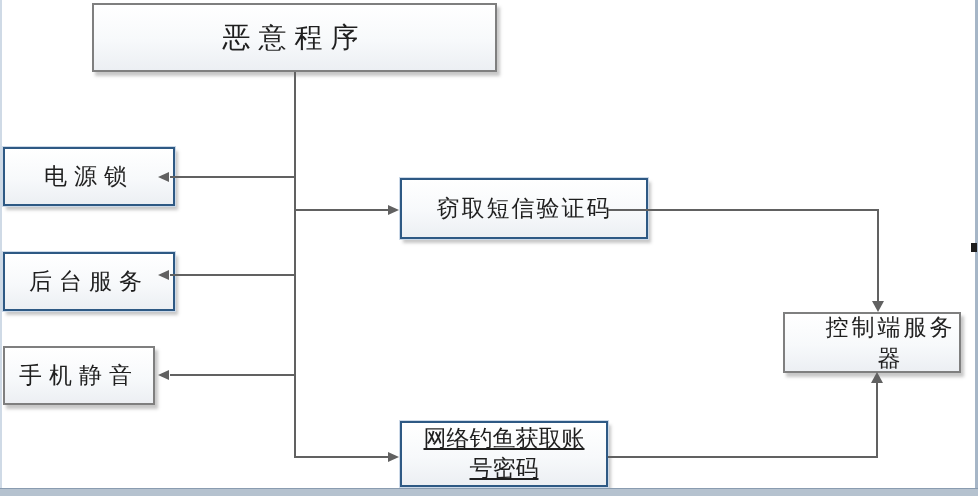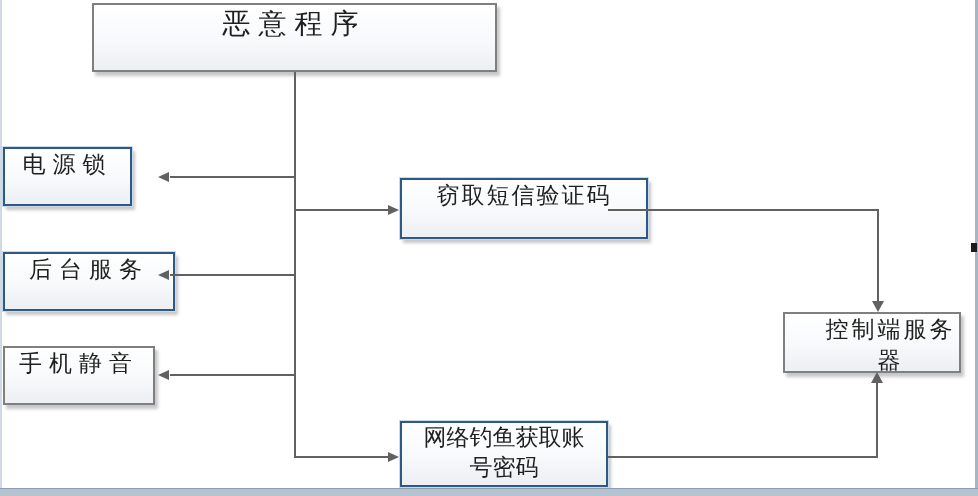--- a/index.html
+++ b/index.html
@@ -2,35 +2,35 @@
 <html><head>
 <meta charset="utf-8">
 <style>
   html,body { margin:0; padding:0; background:#ffffff; }
   #canvas {
     position:relative; width:978px; height:496px; background:#ffffff;
     font-family:"DejaVu Serif","Liberation Serif",serif; overflow:hidden;
   }
   .node {
     position:absolute; box-sizing:border-box;
-    display:flex; align-items:flex-start; justify-content:center; text-align:center;
+    display:flex; align-items:center; justify-content:center; text-align:center;
     color:#1f1f1f;
     background:linear-gradient(180deg,#ffffff 0%,#f7f9fb 55%,#eceff3 100%);
     box-shadow:3px 4px 3px rgba(130,130,130,0.45);
   }
   .node.blue { border:2px solid #2e5984; outline:1px solid #ccd9e8; }
   .node.gray { border:2px solid #7f7f7f; }
 
   #node-malware { left:92px;  top:3px;   width:405px; height:69px; font-size:28px; letter-spacing:8px; }
-  #node-power   { left:3px;   top:147px; width:129px; height:59px; font-size:23px; letter-spacing:7px; }
+  #node-power   { left:3px;   top:147px; width:172px; height:59px; font-size:23px; letter-spacing:7px; }
   #node-service { left:3px;   top:252px; width:172px; height:59px; font-size:23px; letter-spacing:7px; }
   #node-mute    { left:3px;   top:346px; width:152px; height:59px; font-size:23px; letter-spacing:7px; }
   #node-sms     { left:400px; top:178px; width:248px; height:61px; font-size:23px; letter-spacing:2px; }
   #node-phish   { left:400px; top:421px; width:208px; height:66px; font-size:23px; letter-spacing:0;
-                  padding:0 18px; line-height:1.3; }
+                  padding:0 18px; line-height:1.3;text-decoration:underline; }
   #node-server  { left:783px; top:312px; width:178px; height:61px; font-size:23px; letter-spacing:3px;padding-left:37px; }
 
   .line { position:absolute; background:#616161; }
   .h { height:2px; } .v { width:2px; }
   #l-main      { left:294px; top:72px;  height:386px; }
   #l-power     { left:170px; top:176px; width:124px; }
   #l-service   { left:170px; top:274px; width:124px; }
   #l-mute      { left:170px; top:374px; width:124px; }
   #l-sms       { left:296px; top:209px; width:93px; }
   #l-phish     { left:296px; top:456px; width:93px; }

